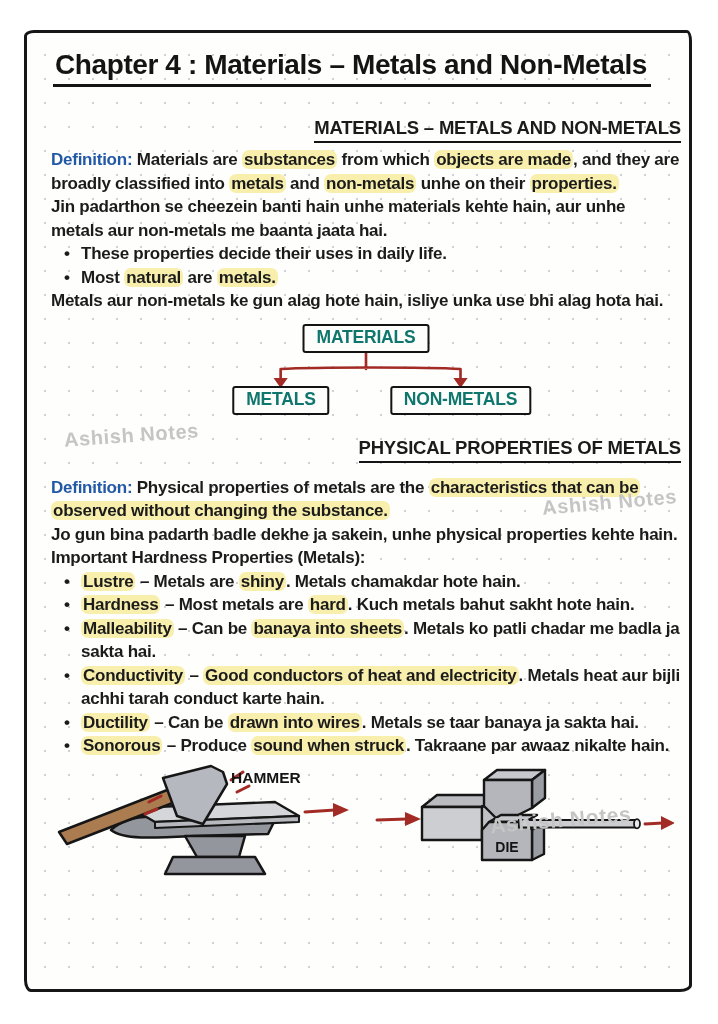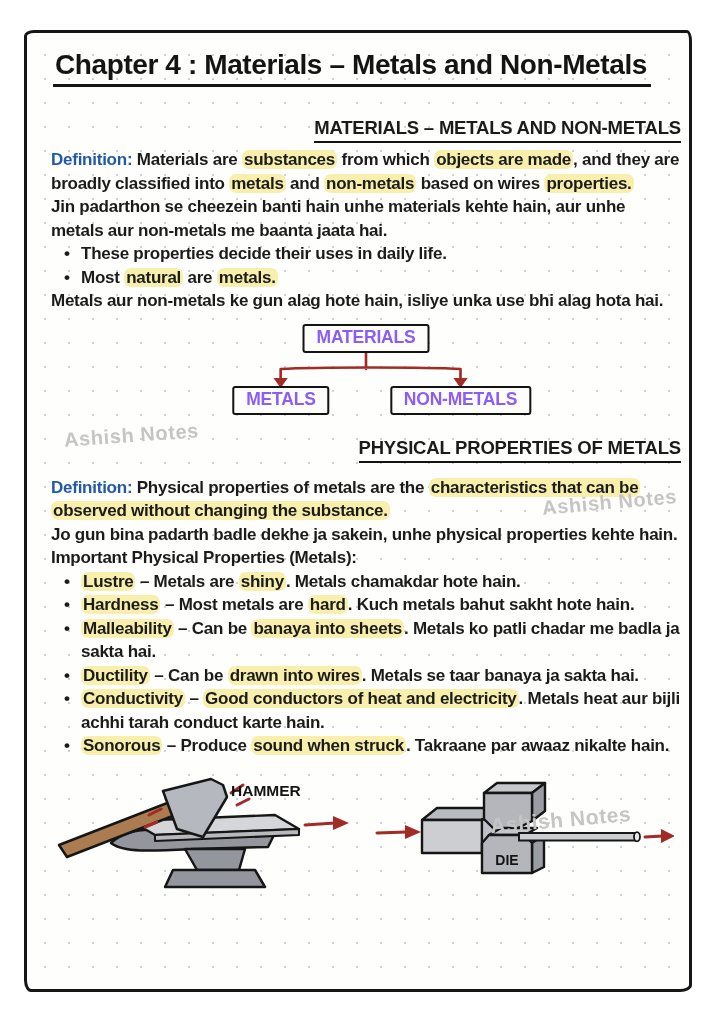--- a/index.html
+++ b/index.html
@@ -25,47 +25,47 @@
   .body-text{margin:0;}
   .hl{background:#f8efad;border-radius:7px;padding:0 2px;box-decoration-break:clone;-webkit-box-decoration-break:clone;}
   .blue{color:#2159a6;}
   .notes{list-style:none;margin:0;padding:0 0 0 13px;}
   .notes li{position:relative;padding-left:17px;}
   .notes li::before{content:"\2022";position:absolute;left:0;top:0;}
   .flowchart{position:relative;height:98px;margin:11px 0 4px 0;}
   .fc-lines{position:absolute;left:0;top:0;width:100%;height:100%;}
   .fc-box{
     position:absolute;border:2.6px solid #131313;border-radius:3px;background:#fdfdfc;
-    color:#8b5cf6;font-weight:bold;font-size:17.5px;letter-spacing:-0.2px;
+    color:#0f766e;font-weight:bold;font-size:17.5px;letter-spacing:-0.2px;
     padding:1px 12px 3px 12px;white-space:nowrap;
   }
   .fc-root{left:50%;top:0;transform:translateX(-50%);}
   .fc-c1{left:36.5%;top:62px;transform:translateX(-50%);}
   .fc-c2{left:65%;top:62px;transform:translateX(-50%);}
   .watermark{position:absolute;color:#c5c5c5;font-size:20px;font-weight:bold;letter-spacing:0.6px;white-space:nowrap;pointer-events:none;}
   .wm1{left:37px;top:391px;transform:rotate(-4deg);}
   .wm2{left:515px;top:458px;transform:rotate(-5deg);}
   .wm3{left:463px;top:775px;transform:rotate(-5deg);font-size:21px;}
   .spacer-s{height:4px;}
-  .figures{display:flex;margin:17px 0 0 2px;}
+  .figures{display:flex;margin:4px 0 0 2px;}
   .fig{margin:0;width:308px;}
   .fig + .fig{margin-left:8px;}
   .fig svg{display:block;}
   .svg-label{font-family:"Liberation Sans",sans-serif;font-weight:bold;fill:#141414;}
 </style>
 </head>
 <body>
 
 <div class="page">
 
   <div class="title">Chapter 4 : Materials – Metals and Non-Metals</div>
 
   
   <h2 class="sec-heading"><span>MATERIALS – METALS AND NON-METALS</span></h2>
-  <p class="body-text"><span class="blue">Definition:</span><span> Materials are </span><span class="hl">substances</span><span> from which </span><span class="hl">objects are made</span><span>, and they are broadly classified into </span><span class="hl">metals</span><span> and </span><span class="hl">non-metals</span><span> based on wires </span><span class="hl">properties.</span></p>
+  <p class="body-text"><span class="blue">Definition:</span><span> Materials are </span><span class="hl">substances</span><span> from which </span><span class="hl">objects are made</span><span>, and they are broadly classified into </span><span class="hl">metals</span><span> and </span><span class="hl">non-metals</span><span> unhe on their </span><span class="hl">properties.</span></p>
   <p class="body-text">Jin padarthon se cheezein banti hain unhe materials kehte hain, aur unhe metals aur non-metals me baanta jaata hai.</p>
   <ul class="notes">
     <li><span>These properties decide their uses in daily life.</span></li>
     <li><span>Most </span><span class="hl">natural</span><span> are </span><span class="hl">metals.</span></li>
   </ul>
   <p class="body-text">Metals aur non-metals ke gun alag hote hain, isliye unka use bhi alag hota hai.</p>
 
   
   <div class="flowchart">
     <svg class="fc-lines" viewBox="0 0 620 98" preserveAspectRatio="none">
@@ -76,27 +76,27 @@
     <div class="fc-box fc-root">MATERIALS</div>
     <div class="fc-box fc-c1">METALS</div>
     <div class="fc-box fc-c2">NON-METALS</div>
   </div>
 
   
   <h2 class="sec-heading" style="margin-top:10px"><span>PHYSICAL PROPERTIES OF METALS</span></h2>
   <div class="spacer-s"></div>
   <p class="body-text" style="margin-top:4px"><span class="blue">Definition:</span><span> Physical properties of metals are the </span><span class="hl">characteristics that can be observed without changing the substance.</span></p>
   <p class="body-text">Jo gun bina padarth badle dekhe ja sakein, unhe physical properties kehte hain.</p>
-  <p class="body-text">Important Physical Properties (Metals):</p>
+  <p class="body-text">Important Hardness Properties (Metals):</p>
   <ul class="notes">
     <li><span class="hl">Lustre</span><span> – Metals are </span><span class="hl">shiny</span><span>. Metals chamakdar hote hain.</span></li>
     <li><span class="hl">Hardness</span><span> – Most metals are </span><span class="hl">hard</span><span>. Kuch metals bahut sakht hote hain.</span></li>
     <li><span class="hl">Malleability</span><span> – Can be </span><span class="hl">banaya into sheets</span><span>. Metals ko patli chadar me badla ja sakta hai.</span></li>
+    <li><span class="hl">Conductivity</span><span> – </span><span class="hl">Good conductors of heat and electricity</span><span>. Metals heat aur bijli achhi tarah conduct karte hain.</span></li>
     <li><span class="hl">Ductility</span><span> – Can be </span><span class="hl">drawn into wires</span><span>. Metals se taar banaya ja sakta hai.</span></li>
-    <li><span class="hl">Conductivity</span><span> – </span><span class="hl">Good conductors of heat and electricity</span><span>. Metals heat aur bijli achhi tarah conduct karte hain.</span></li>
     <li><span class="hl">Sonorous</span><span> – Produce </span><span class="hl">sound when struck</span><span>. Takraane par awaaz nikalte hain.</span></li>
   </ul>
 
   
   <div class="figures">
     <figure class="fig">
       <svg viewBox="0 0 300 118" width="300" height="118">
 
         <g fill="#94969e" stroke="#161616" stroke-width="2.5" stroke-linejoin="round">
           <path d="M58,68 C70,57 88,54 104,55 L212,55 L220,62 L215,72 L140,74 C102,76 70,78 58,68 Z"></path>

